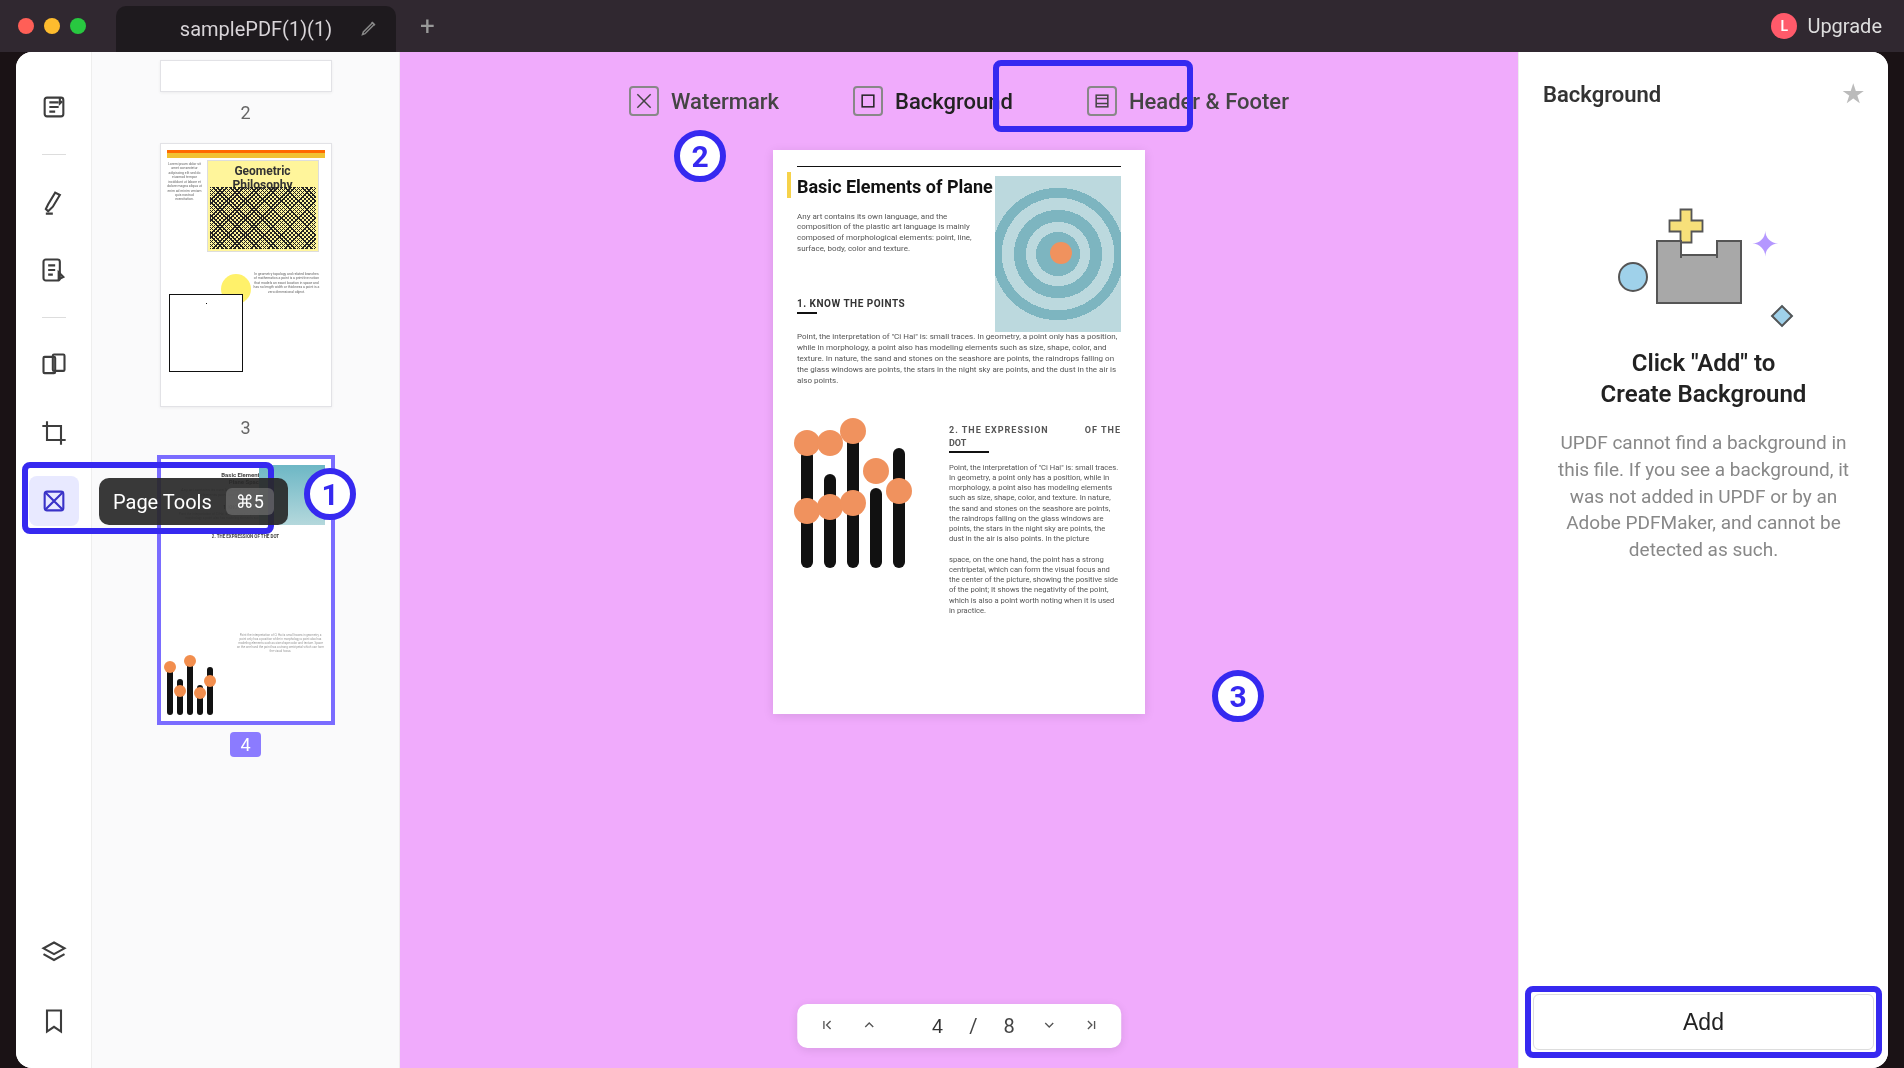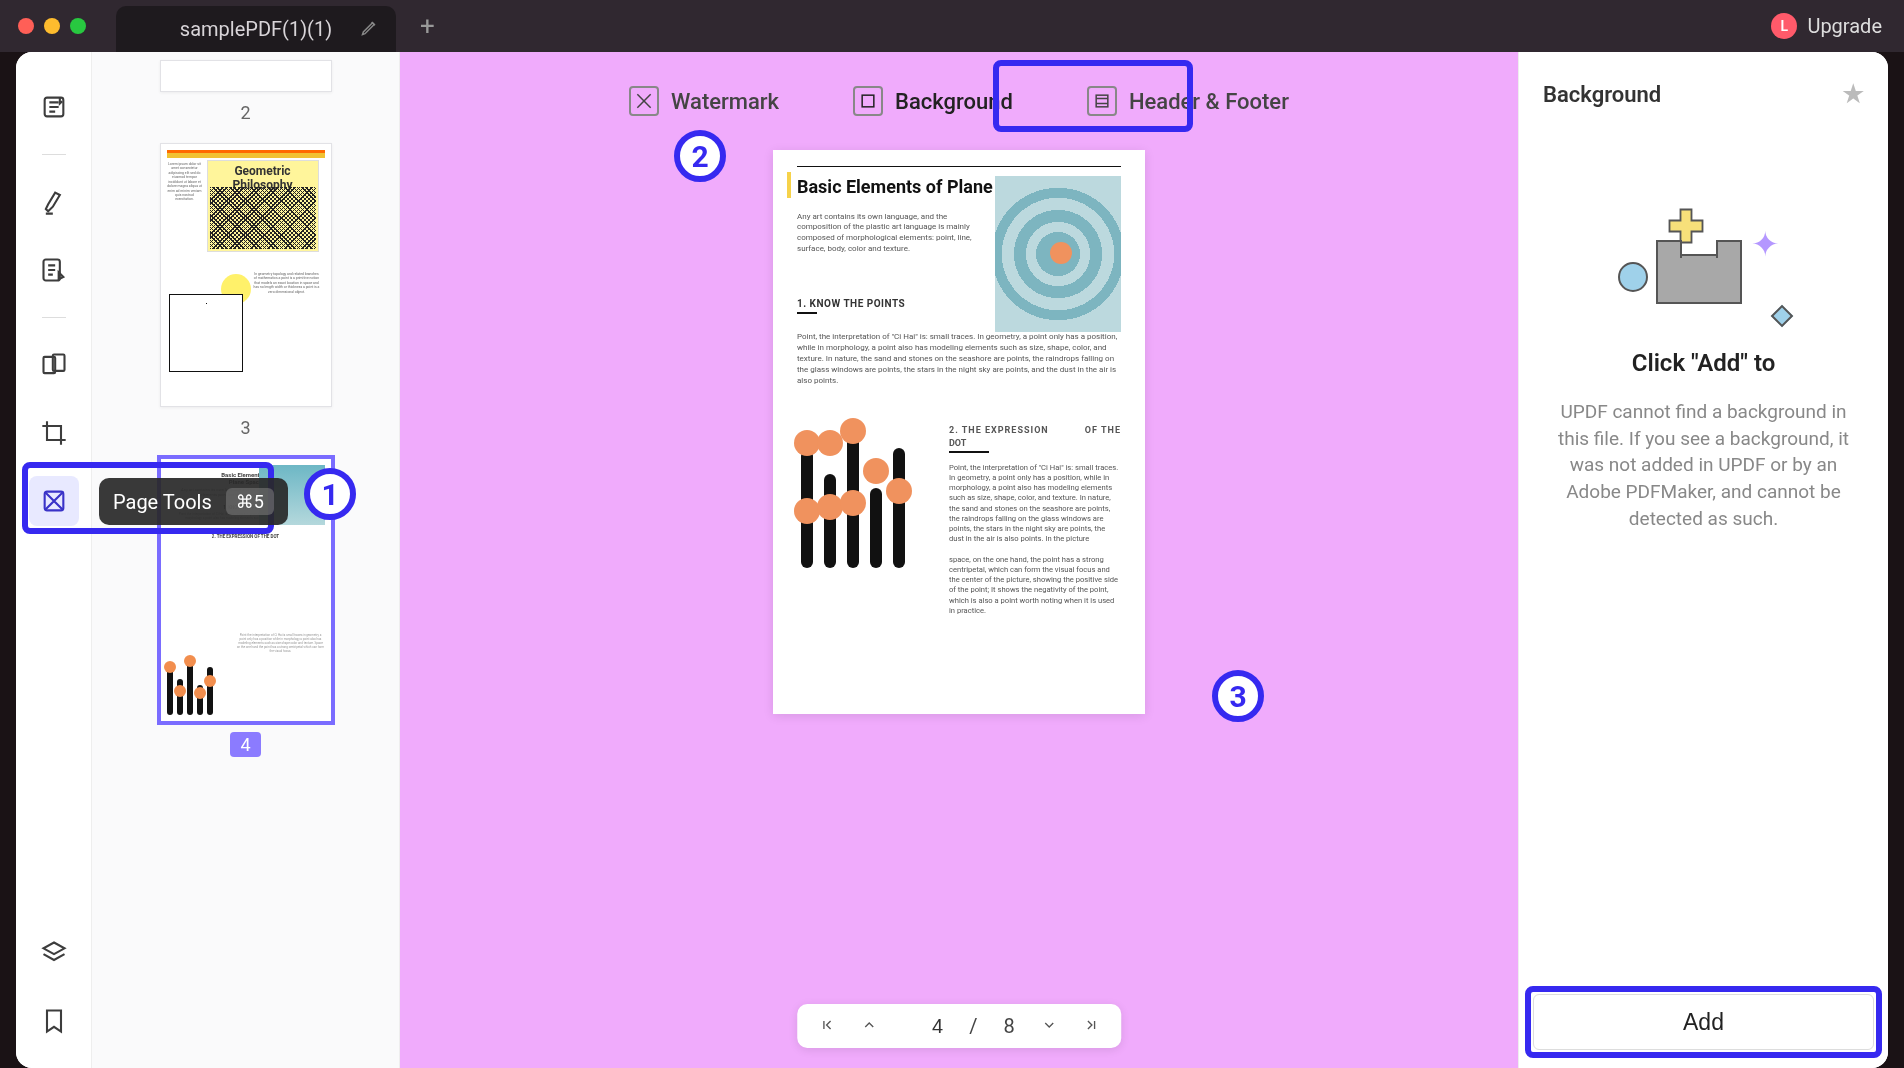--- a/index.html
+++ b/index.html
@@ -593,20 +593,21 @@
             <path fill="#f7e07a" stroke="#555" stroke-width="1" d="M9 3h6v6h6v6h-6v6H9v-6H3V9h6z"></path>
           </svg></div>
       <div class="ill-star">✦</div>
       <div class="ill-circle"></div>
       <div class="ill-box"></div>
       <div class="ill-diamond"></div>
     </div>
 
     <div class="rp-title">
       <div>Click "Add" to</div>
+      <div>Create Background</div>
     </div>
     <div class="rp-desc">UPDF cannot find a background in this file. If you see a background, it was not added in UPDF or by an Adobe PDFMaker, and cannot be detected as such.</div>
 
     <div class="callout-box-3">
       <button class="add-btn">Add</button>
     </div>
   </div>
 
 </div>
 

